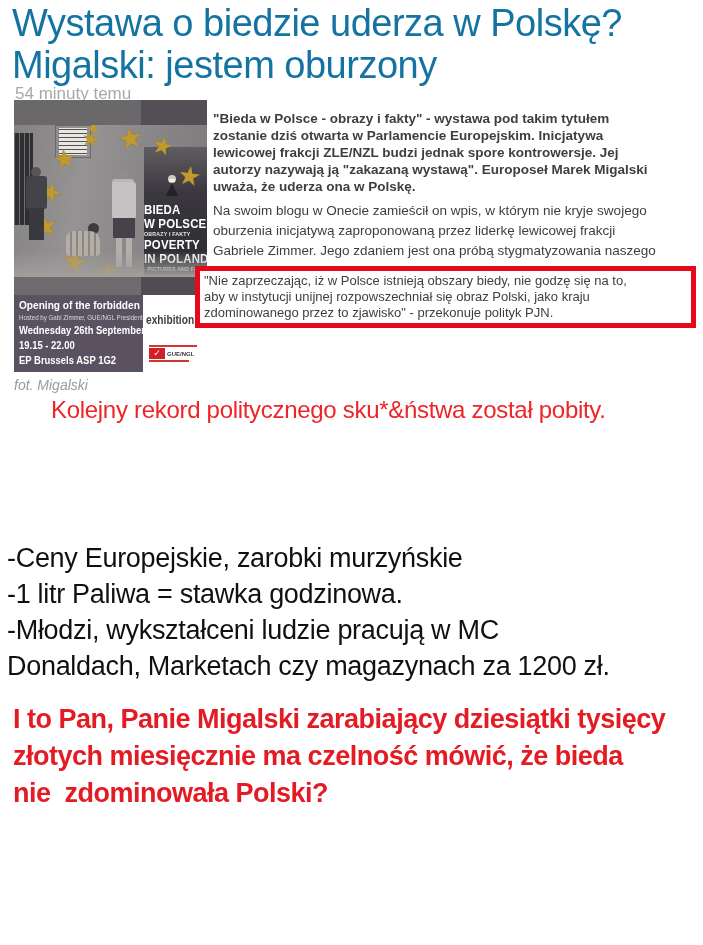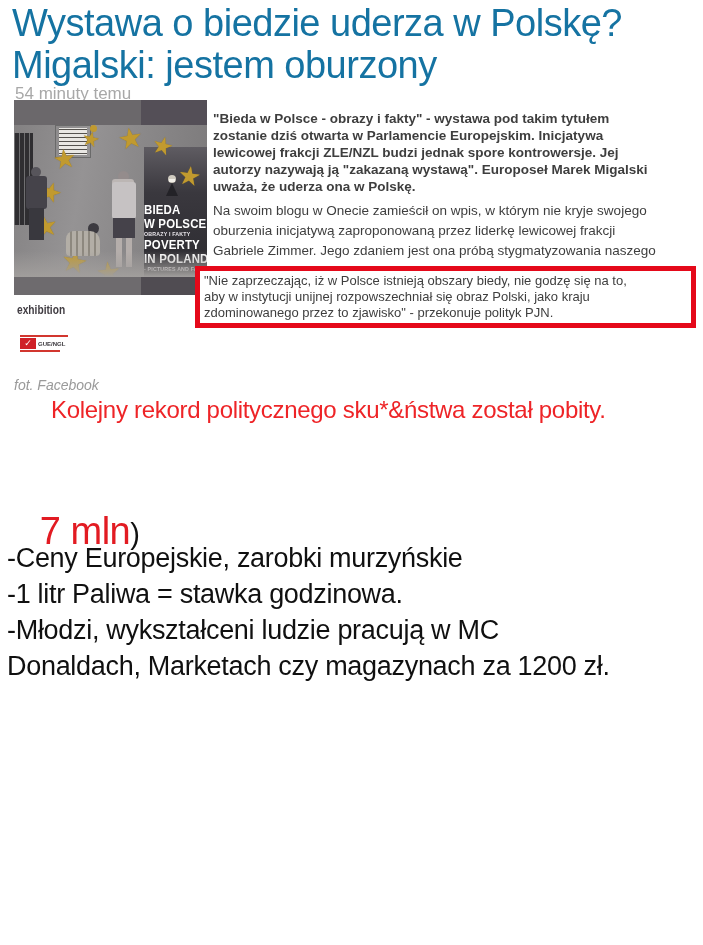--- a/index.html
+++ b/index.html
@@ -51,21 +51,21 @@
         transform-origin:left top;white-space:nowrap;}
   .p-titleblock .big{font-size:13px;font-weight:bold;line-height:13.5px;letter-spacing:.2px;}
   .p-titleblock .tiny{font-size:6px;font-weight:bold;line-height:8px;letter-spacing:.2px;color:#e8e5ea;}
   .p-strip{position:absolute;left:0;top:177px;width:100%;height:18px;
            background:linear-gradient(to right,#6e6b6e 0 66%,#504c52 66% 100%);}
   .p-bottom{position:absolute;left:0;top:195px;width:100%;height:77px;display:flex;}
   .p-bottom-left{width:129px;height:100%;background:#5a5161;padding:4px 0 0 5px;box-sizing:border-box;color:#fff;}
   .p-open{font-size:11.5px;font-weight:bold;transform:scaleX(.88);transform-origin:left top;white-space:nowrap;}
   .p-hosted{font-size:6.5px;color:#ddd8e0;margin-top:3px;white-space:nowrap;transform:scaleX(.95);transform-origin:left top;}
   .p-when{font-size:10.5px;font-weight:bold;margin-top:3px;transform:scaleX(.9);transform-origin:left top;white-space:nowrap;}
-  .p-bottom-right{flex:1;background:#ffffff;padding:8px 0 0 3px;box-sizing:border-box;}
+  .p-bottom-right{flex:1;background:#ffffff;padding:18px 0 0 3px;box-sizing:border-box;}
   .p-exh{font-size:12px;font-weight:bold;color:#403c42;transform:scaleX(.85);transform-origin:left top;white-space:nowrap;}
   .p-logo{margin-top:18px;padding-left:3px;}
   .p-logo .bar{width:48px;height:2px;background:#d2362f;margin-bottom:1px;}
   .p-logo-row{display:flex;align-items:center;margin-top:1px;}
   .p-logo-box{width:16px;height:11px;background:#cf2027;color:#fff;font-size:9px;line-height:11px;
         text-align:center;margin-right:2px;}
   .p-logo-name{font-size:6px;font-weight:bold;color:#3a373c;}
   .photo-credit{position:absolute;left:14px;top:377px;color:#9a9a9a;font-size:14px;font-style:italic;}
 
   
@@ -151,55 +151,62 @@
         <div class="tiny">OBRAZY I FAKTY</div>
         <div class="big">POVERTY</div>
         <div class="big">IN POLAND</div>
         <div class="tiny">- PICTURES AND FACTS</div>
       </div>
     </div>
 
     <div class="p-strip"></div>
 
     <div class="p-bottom">
+      <div class="p-bottom-left">
+        <div class="p-open">Opening of the forbidden</div>
+        <div class="p-hosted">Hosted by Gabi Zimmer, GUE/NGL President</div>
+        <div class="p-when">Wednesday 26th September</div>
+        <div class="p-when">19.15 - 22.00</div>
+        <div class="p-when">EP Brussels ASP 1G2</div>
+      </div>
       <div class="p-bottom-right">
         <div class="p-exh">exhibition</div>
         <div class="p-logo">
           <div class="bar"></div>
           <div class="p-logo-row">
             <div class="p-logo-box">✓</div>
             <div class="p-logo-name">GUE/NGL</div>
           </div>
           <div class="bar" style="margin-top:1px;width:40px;"></div>
         </div>
       </div>
     </div>
   </div>
 
-  <div class="photo-credit">fot. Facebook</div>
+  <div class="photo-credit">fot. Migalski</div>
 
   <p class="article-p article-p1" style="margin:0;">"Bieda w Polsce - obrazy i fakty" - wystawa pod takim tytułem
 zostanie dziś otwarta w Parlamencie Europejskim. Inicjatywa
 lewicowej frakcji ZLE/NZL budzi jednak spore kontrowersje. Jej
 autorzy nazywają ją "zakazaną wystawą". Europoseł Marek Migalski
 uważa, że uderza ona w Polskę.</p>
   <p class="article-p article-p2" style="margin:0;">Na swoim blogu w Onecie zamieścił on wpis, w którym nie kryje swojego
 oburzenia inicjatywą zaproponowaną przez liderkę lewicowej frakcji
 Gabriele Zimmer. Jego zdaniem jest ona próbą stygmatyzowania naszego
 kraju.</p>
   <div class="quote-box">"Nie zaprzeczając, iż w Polsce istnieją obszary biedy, nie godzę się na to,
 aby w instytucji unijnej rozpowszechniał się obraz Polski, jako kraju
 zdominowanego przez to zjawisko" - przekonuje polityk PJN.</div>
 
   <div class="meme-headline">Kolejny rekord politycznego sku*&amp;ństwa został pobity.</div>
-  <div class="meme-bigline">
-    <span class="meme-big-red">7 mln</span><span class="meme-big-suffix">)</span>
-  </div>
   <div class="meme-black meme-list2">-Ceny Europejskie, zarobki murzyńskie
 -1 litr Paliwa = stawka godzinowa.
 -Młodzi, wykształceni ludzie pracują w MC
 Donaldach, Marketach czy magazynach za 1200 zł.</div>
+  <div class="meme-outro">I to Pan, Panie Migalski zarabiający dziesiątki tysięcy
+złotych miesięcznie ma czelność mówić, że bieda
+nie  zdominowała Polski?</div>
 
   <div class="footer">
     <span class="site">GIWERA.PL</span><span class="postid">/6456688</span>
   </div>
 
 </div>
 
 </body></html>

